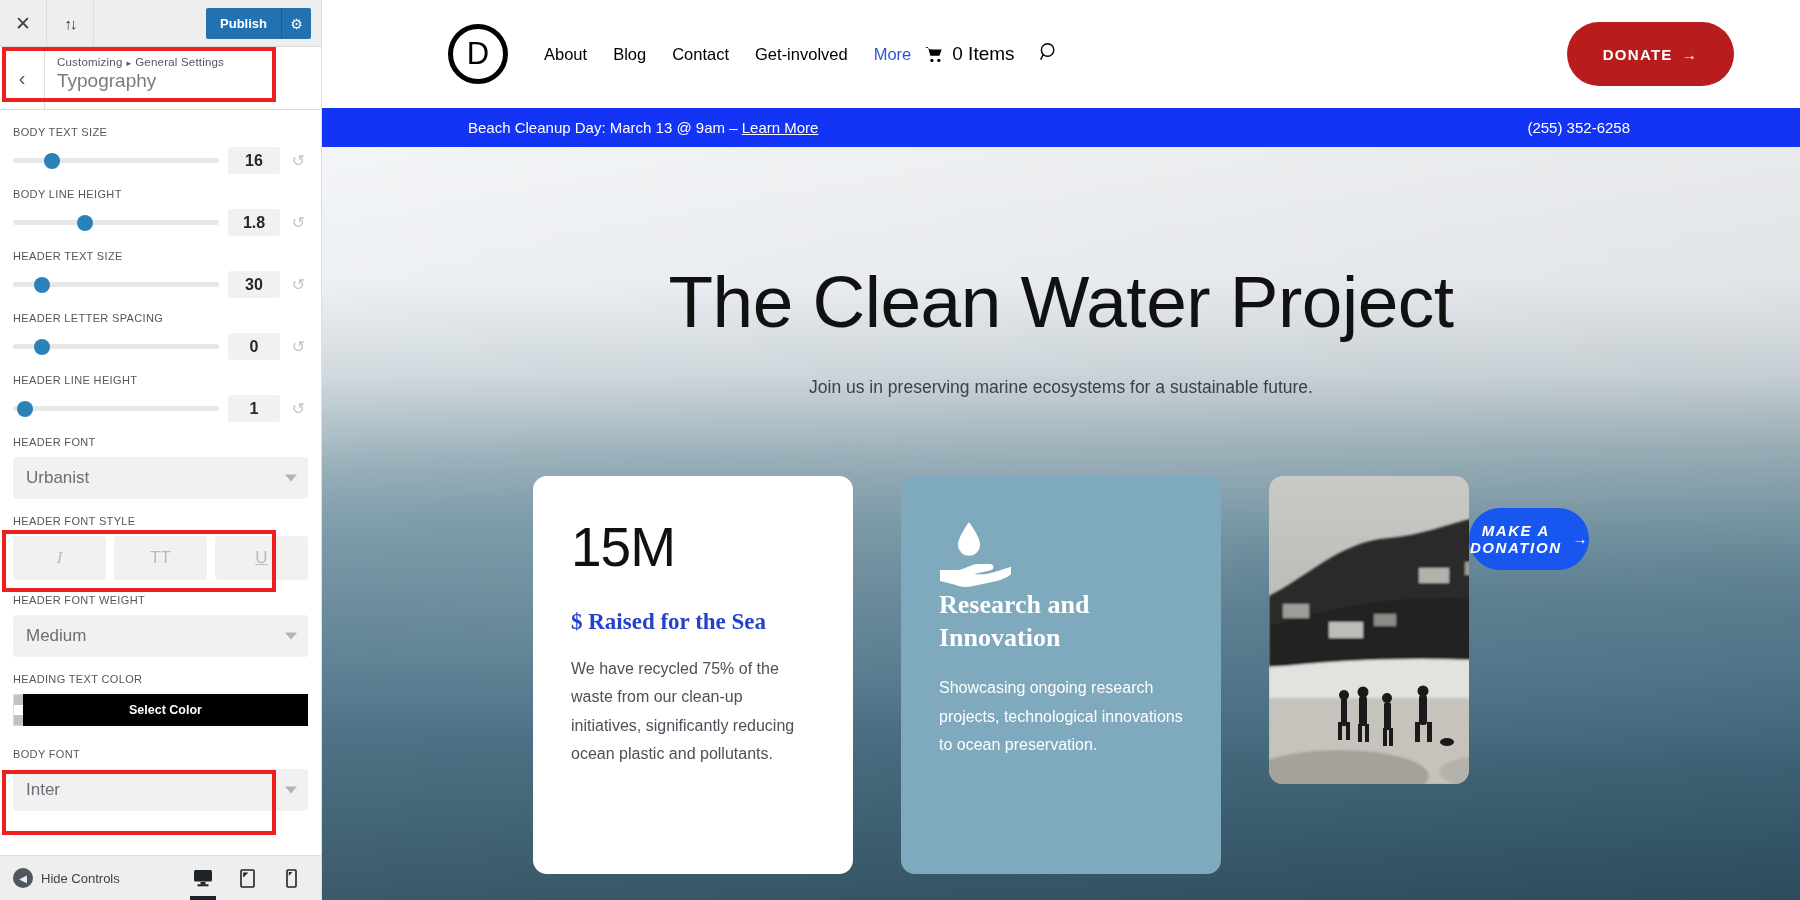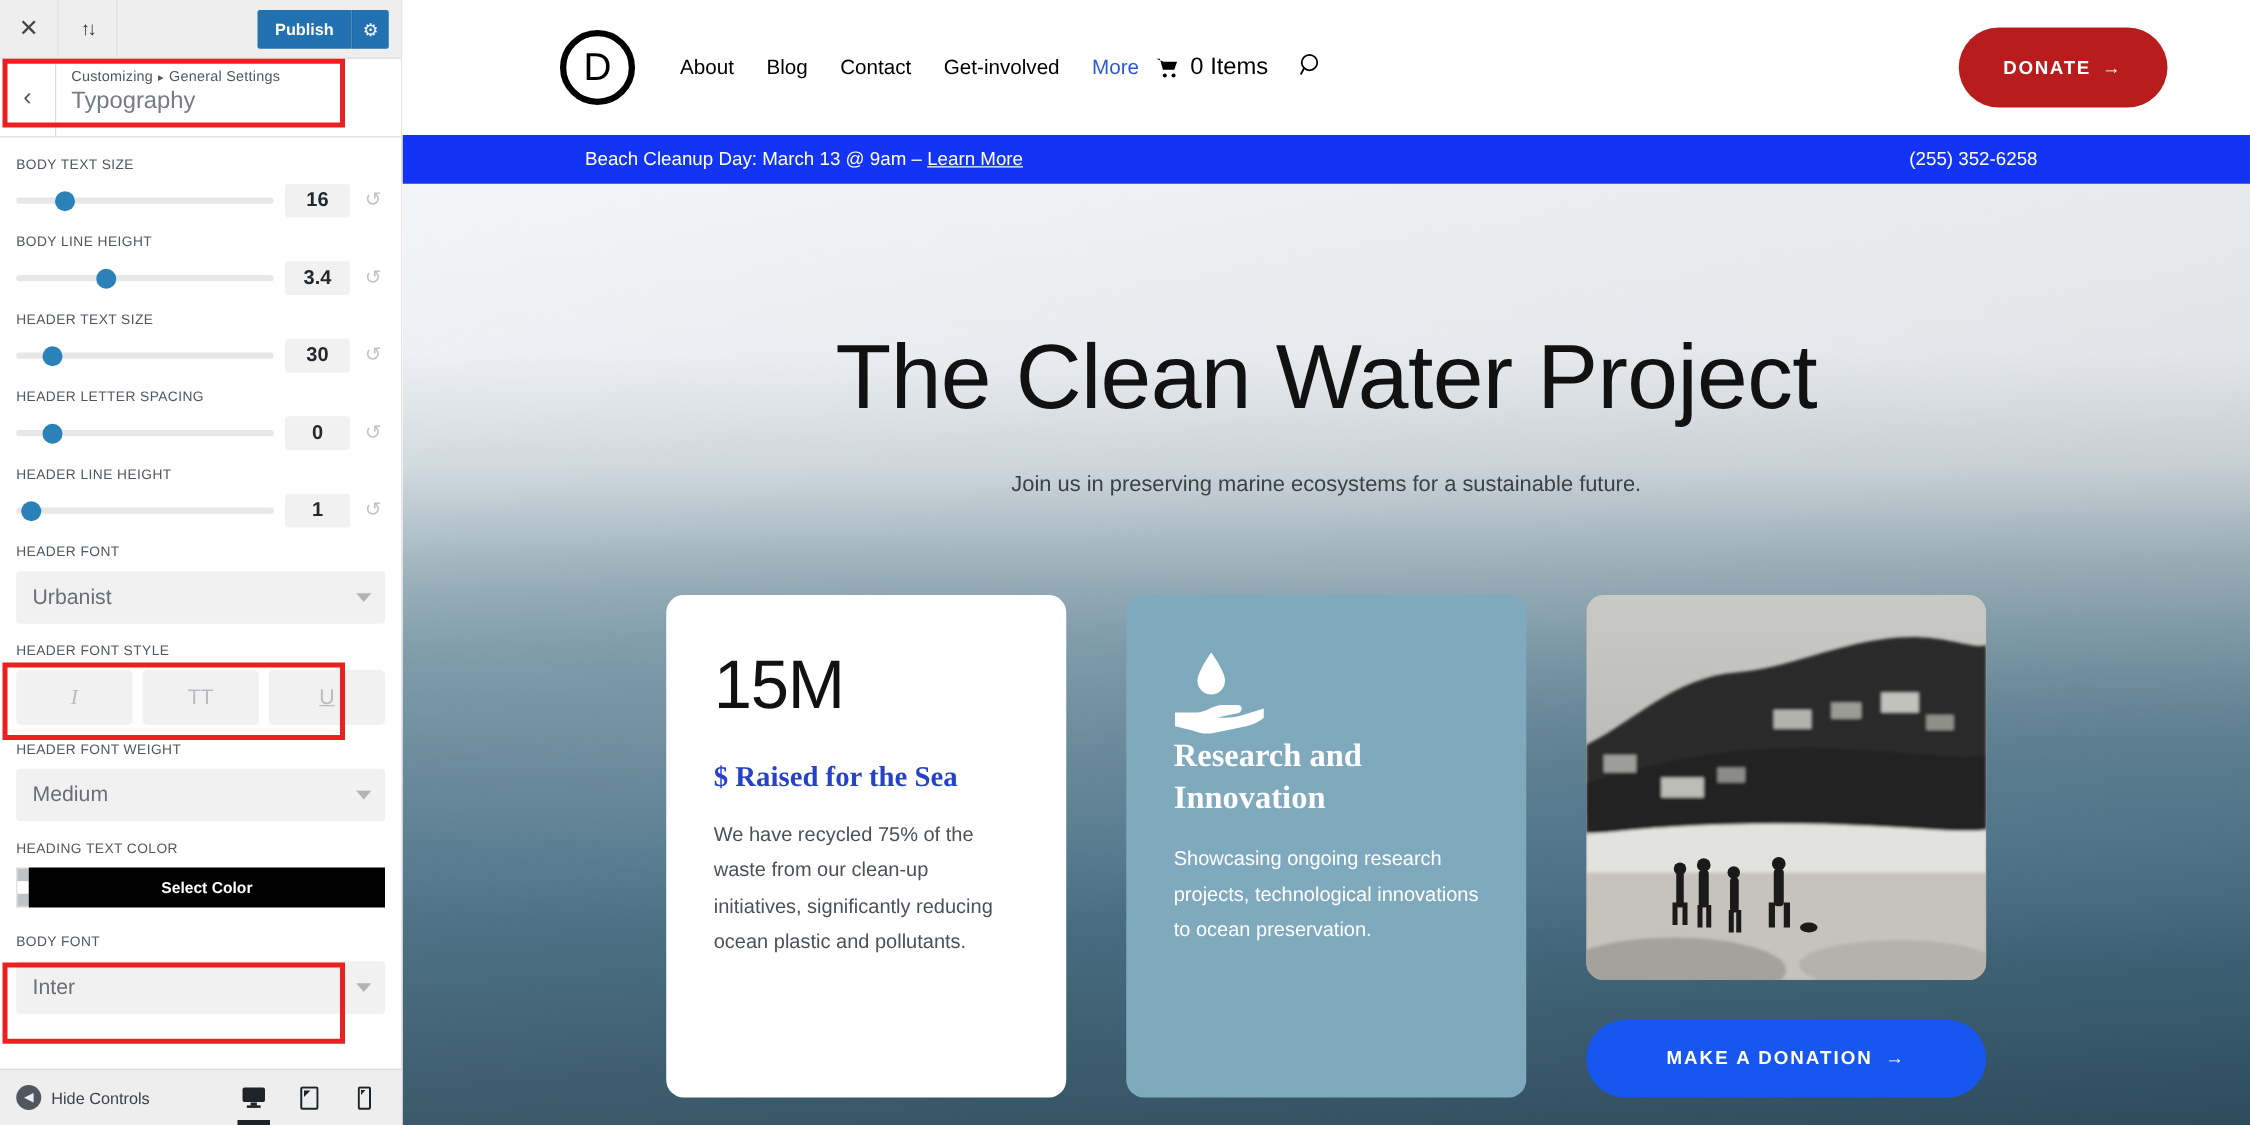--- a/index.html
+++ b/index.html
@@ -316,21 +316,21 @@
   .card.teal .card-title {
     font-family: "Liberation Serif", serif;
     font-size: 26px; font-weight: bold; color: #fff;
     line-height: 1.28; 
   }
   .card.teal .card-body { color: #fff; }
   .drop-hand-ico { width: 72px; height: 68px; display:block; }
 
   .card.photo {
     padding: 0; background: transparent; width: 320px;
-    display: flex; flex-direction: column; align-items: stretch;
+    display: flex; align-items: stretch; font-style: italic;
   }
   .photo-frame {
     height: 308px; border-radius: 14px; overflow: hidden;
     position: relative;
     background: #9a9a9a;
   }
   .donate2 {
     margin-top: 32px;
     background: #1756ef; color: #fff;
     border-radius: 40px; height: 62px;
@@ -378,21 +378,21 @@
               <div class="slider-num">16</div>
               <div class="slider-reset">↺</div>
             </div>
           </div>
           <div class="ctl">
             <div class="ctl-label">BODY LINE HEIGHT</div>
             <div class="slider-row">
               <div class="slider-track">
                 <div class="slider-knob" style="left:35%"></div>
               </div>
-              <div class="slider-num">3.4</div>
+              <div class="slider-num">1.8</div>
               <div class="slider-reset">↺</div>
             </div>
           </div>
           <div class="ctl">
             <div class="ctl-label">HEADER TEXT SIZE</div>
             <div class="slider-row">
               <div class="slider-track">
                 <div class="slider-knob" style="left:14%"></div>
               </div>
               <div class="slider-num">30</div>

